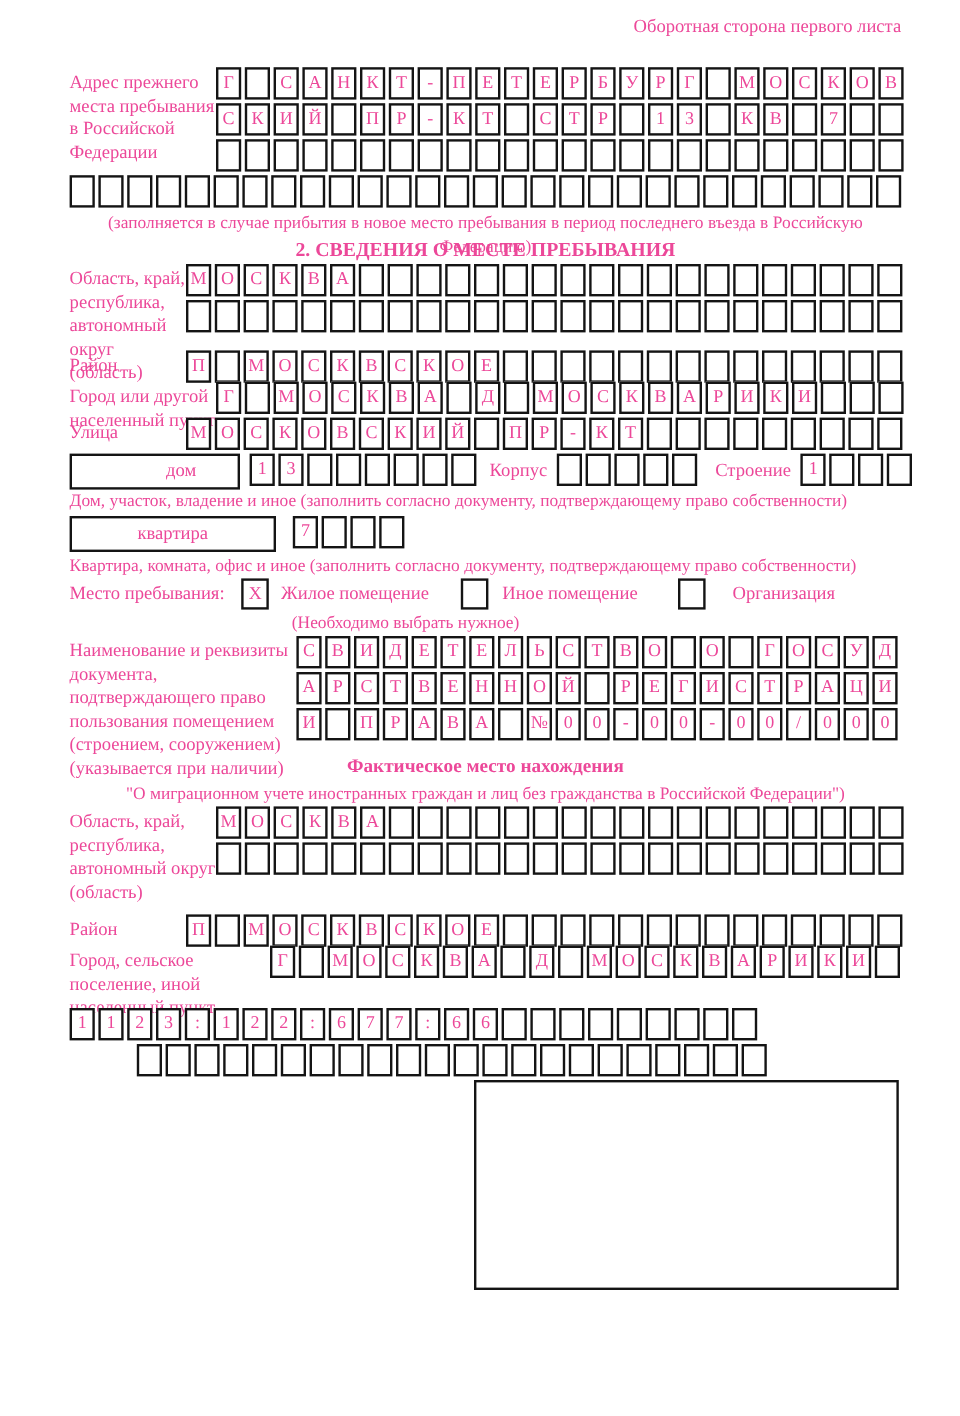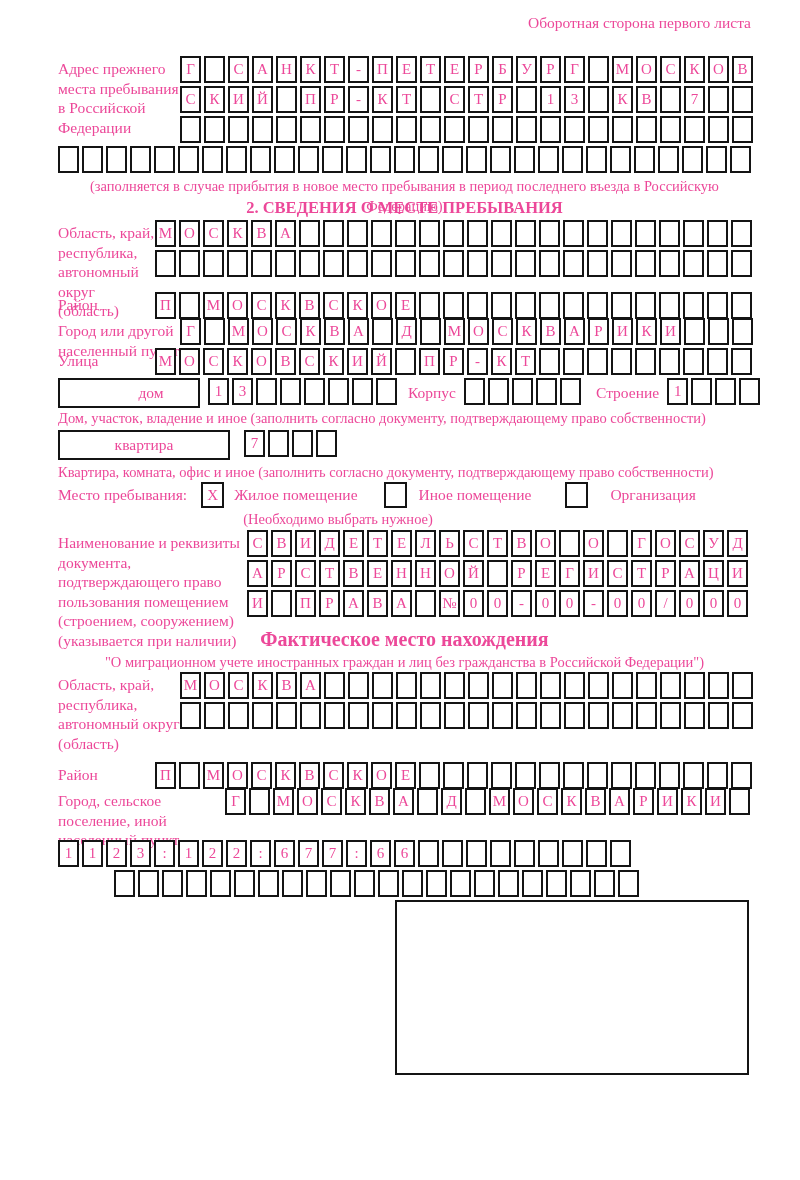--- a/index.html
+++ b/index.html
@@ -36,21 +36,21 @@
   .tb-dom { width:142px; margin-right:8px;padding-left:44px; }
   .tb-kv  { width:172px; margin-right:14px; }
   .inline-label { font-size:15.5px; line-height:30px; flex-shrink:0; }
   .house-row { height:30px; margin-bottom:0; }
   .apt-row { height:34px; padding-top:2px; }
   .stay-row { display:flex; align-items:center; height:26px; font-size:15.5px; }
   .checkbox {
     display:inline-block; width:23px; height:26px; border:2px solid #141414;
     text-align:center; font-size:15px; line-height:22px; flex-shrink:0;
   }
-  .fact-title { font-size:20px; font-weight:bold; text-align:center; height:30px; line-height:34px; }
+  .fact-title { font-size:16px; font-weight:bold; text-align:center; height:30px; line-height:34px; }
   .conf-box { border:2px solid #141414; width:354px; height:175px; margin-left:337px; background:#fff; }
   .conf-caption {
     width:384px; margin-left:322px; margin-top:4px;
     font-size:14.5px; line-height:19.5px; text-align:center;
   }
   .cad-rows { padding-top:10px; }
   .cad-row2 { margin-left:56px; }
   .mr8 { margin-right:8px; } .mr12 { margin-right:12px; }
 </style>
 </head>

